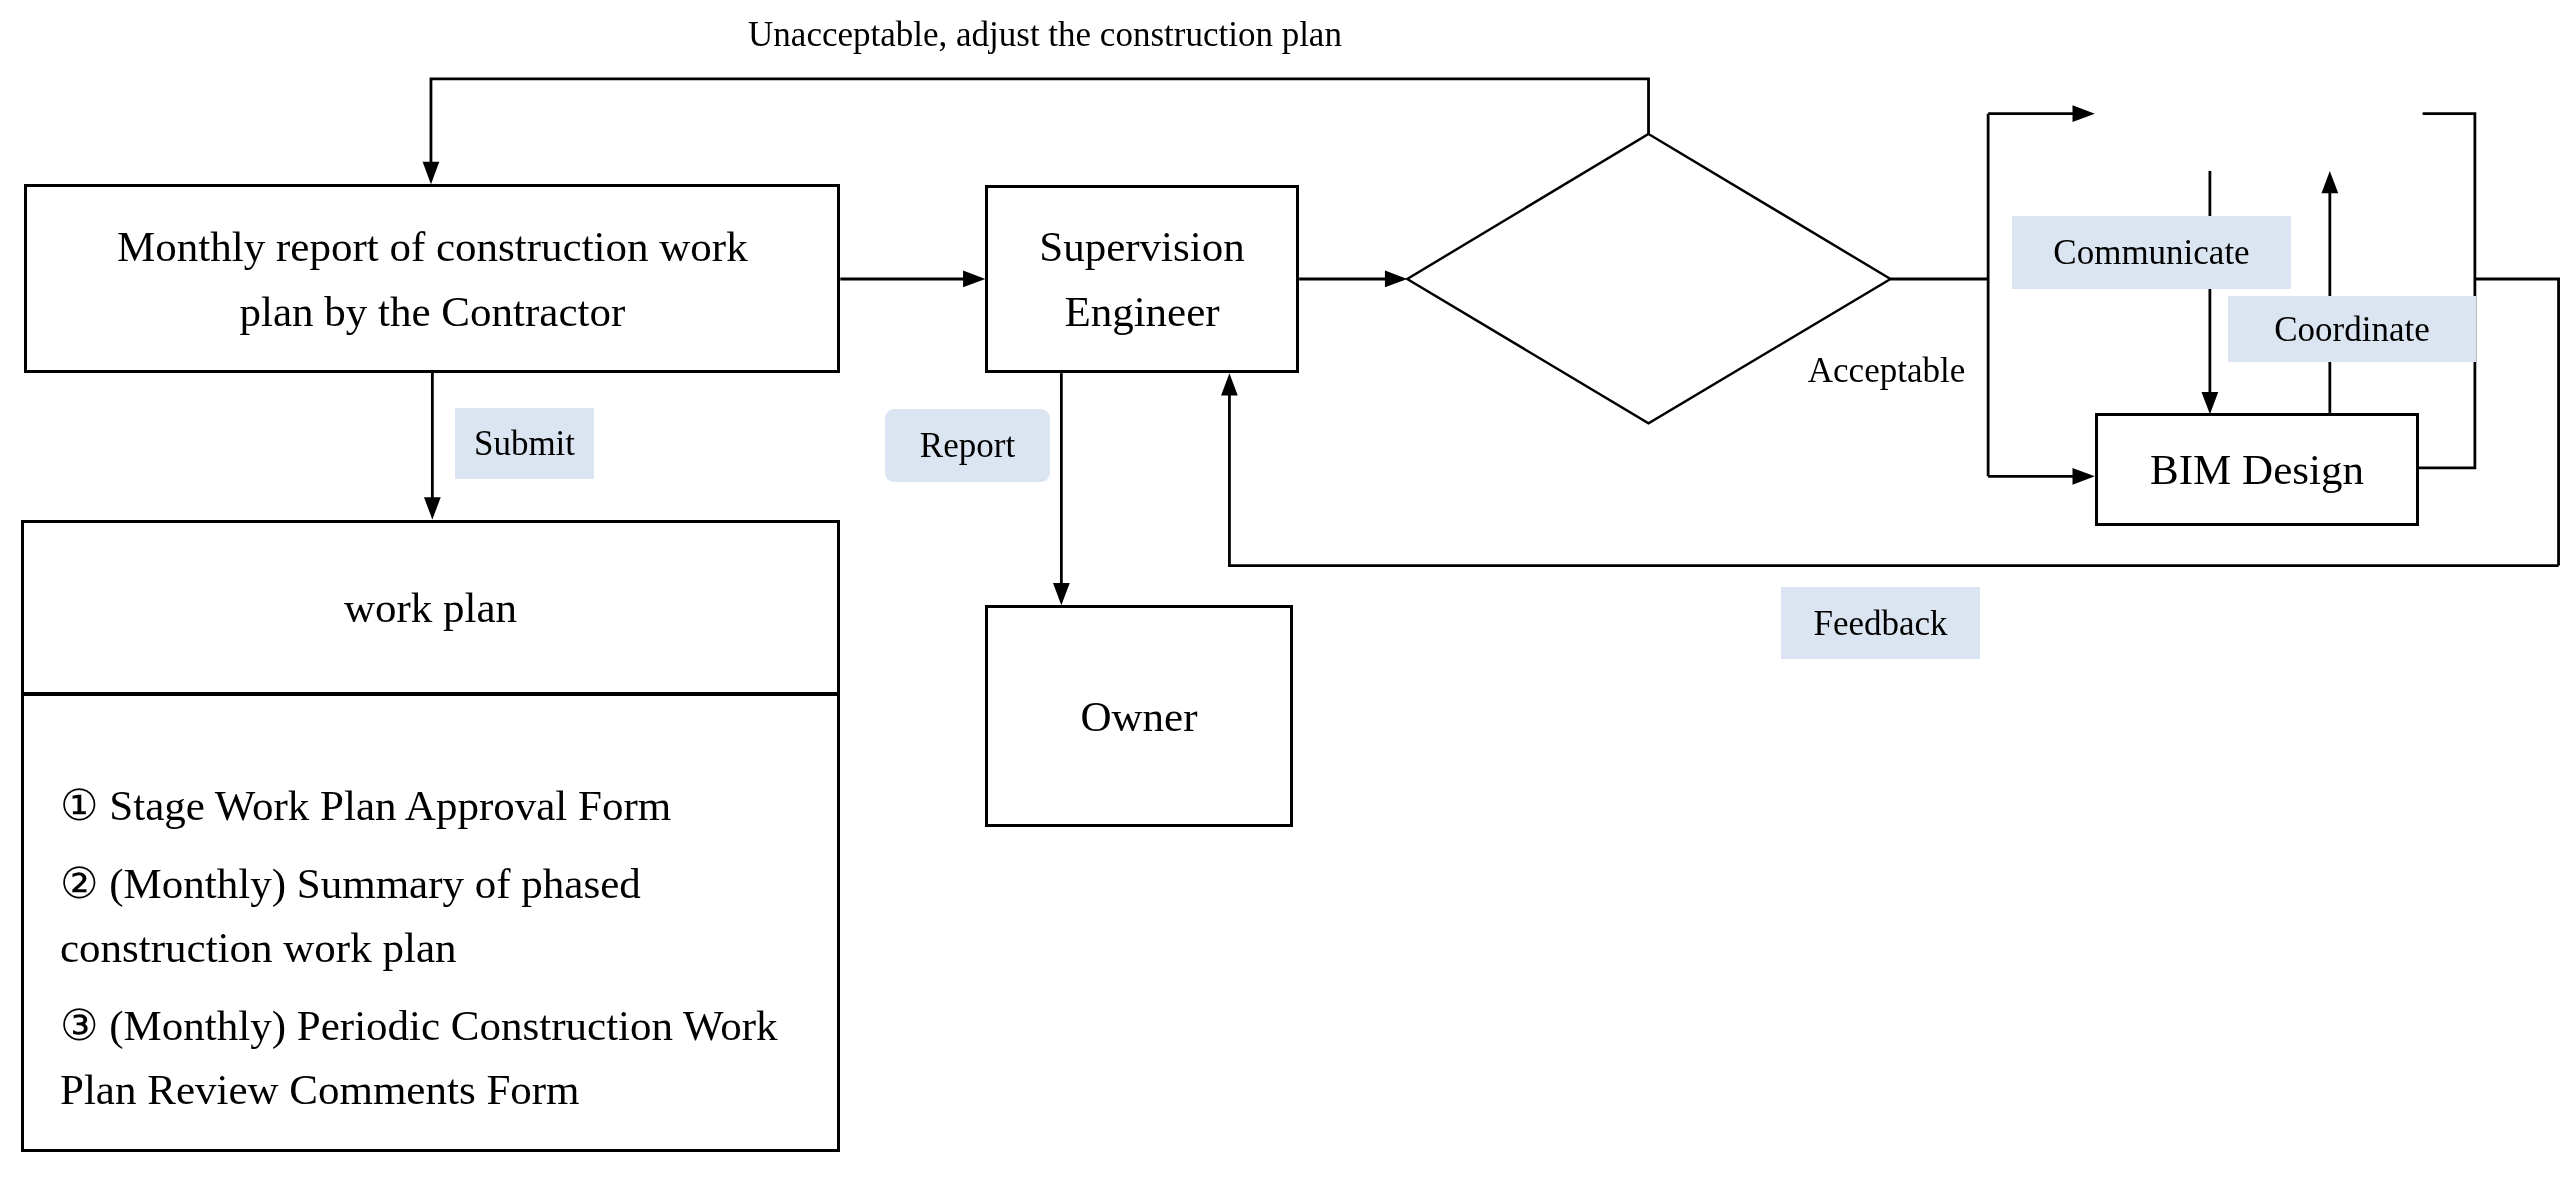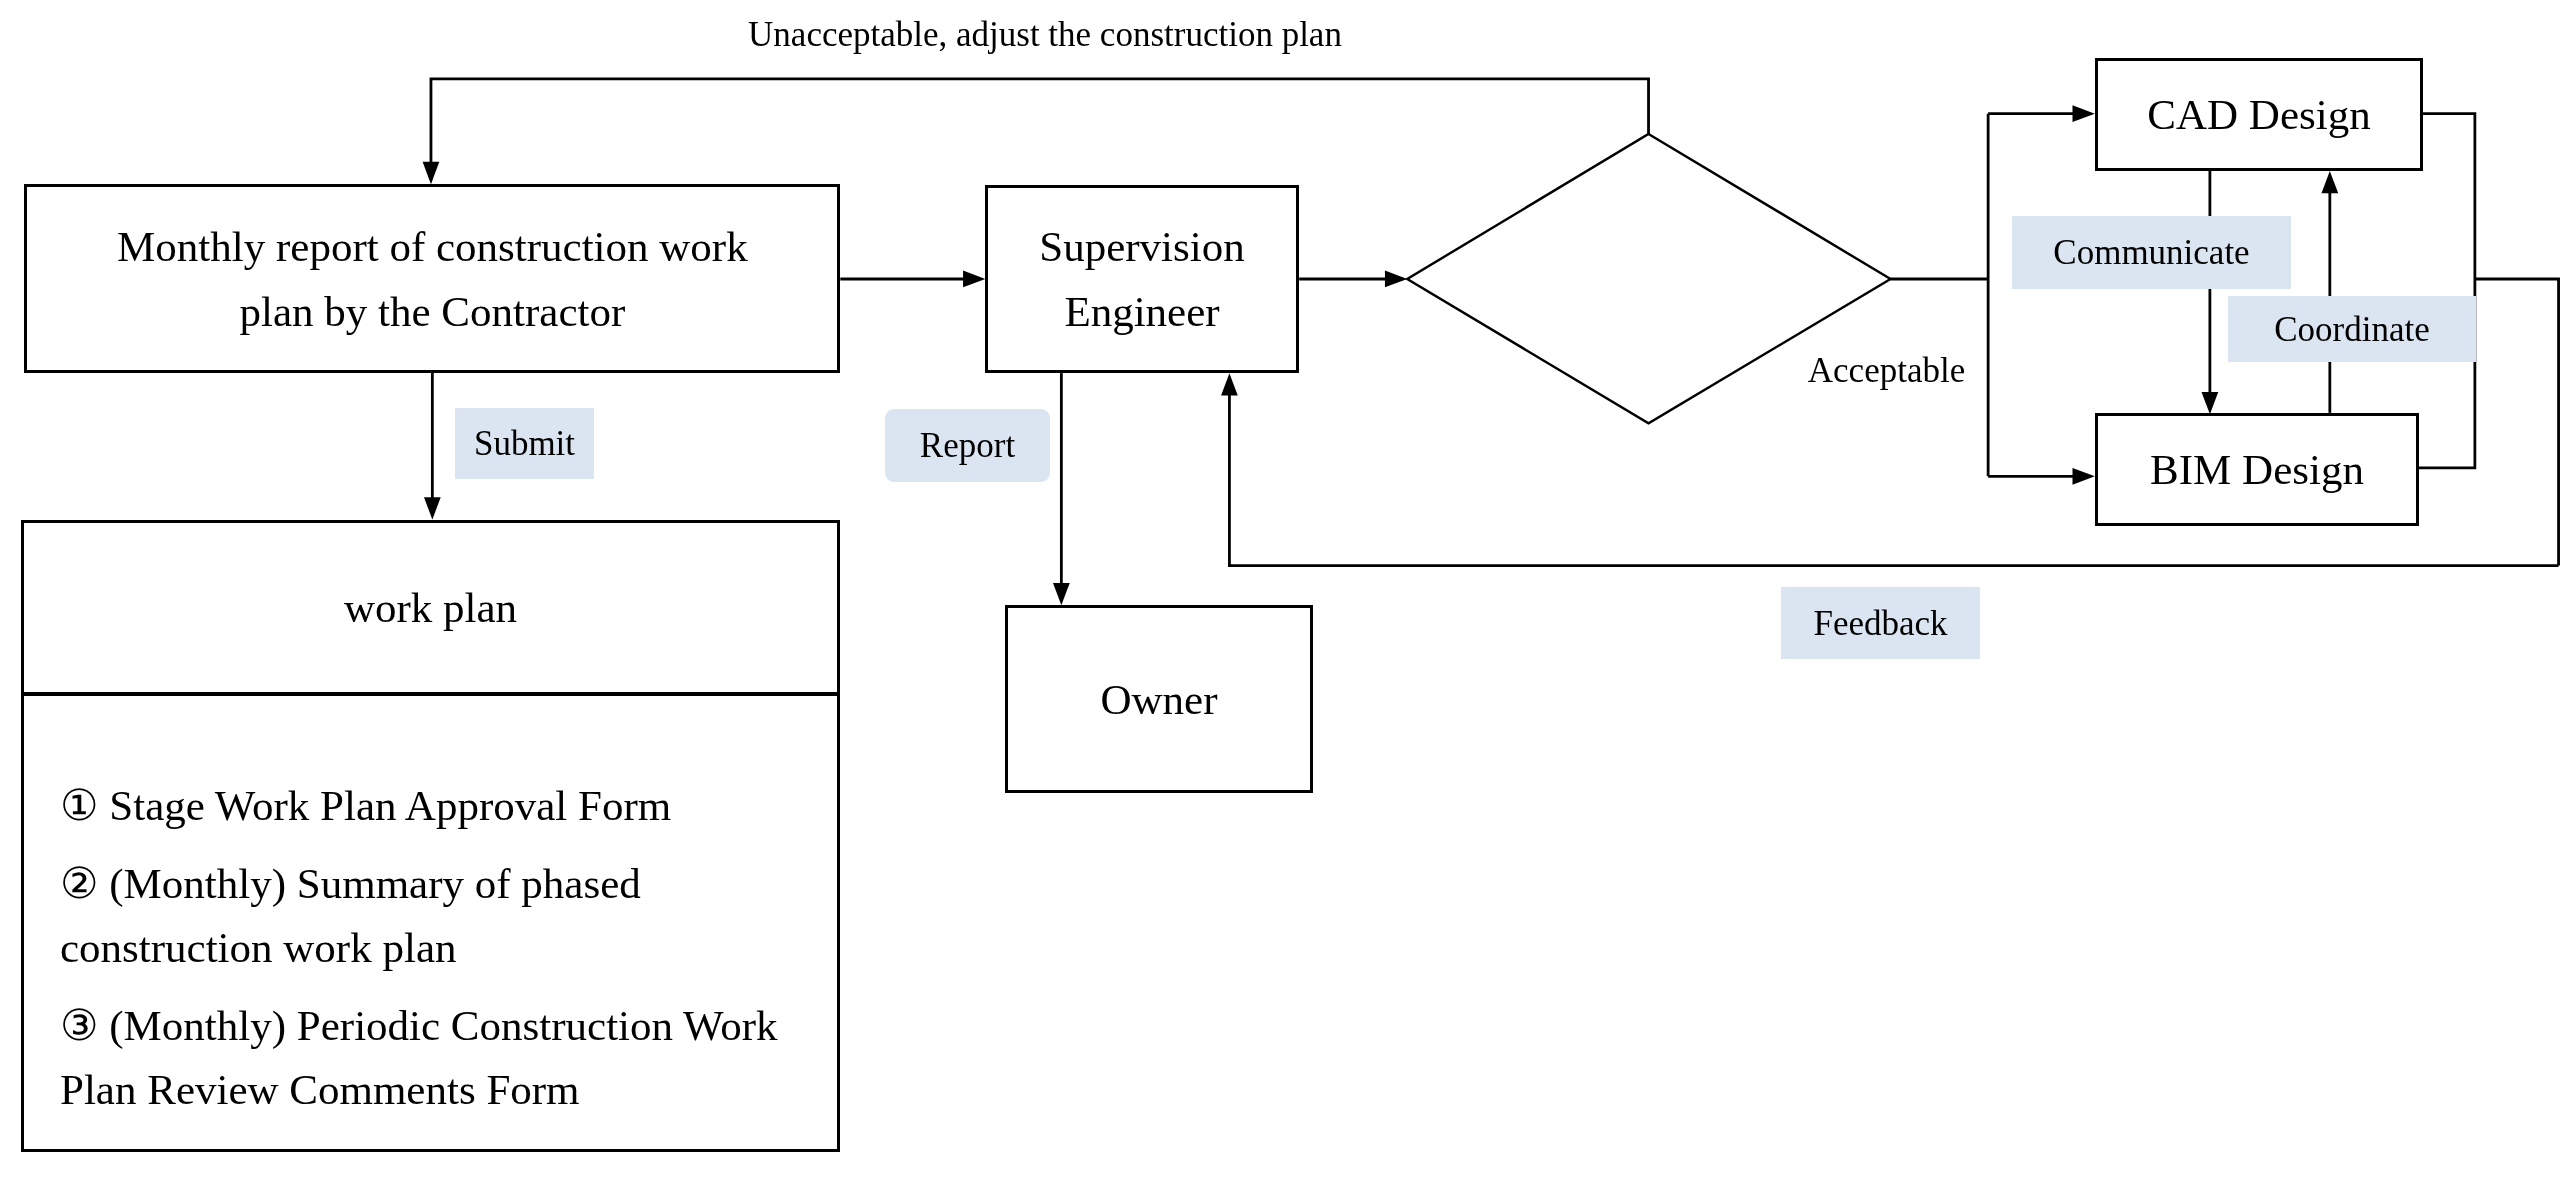--- a/index.html
+++ b/index.html
@@ -92,25 +92,24 @@
     <span class="ln">Monthly report of construction work</span>
     <span class="ln">plan by the Contractor</span>
   </div>
 
   <div class="box" style="left:985px;top:185px;width:314px;height:188px;">
     <span class="ln">Supervision</span>
     <span class="ln">Engineer</span>
   </div>
 
 
-  <div class="box" style="left:2095px;top:58px;width:328px;height:113px;">CAD Design</div>
 
   <div class="box" style="left:2095px;top:413px;width:324px;height:113px;">BIM Design</div>
 
-  <div class="box" style="left:985px;top:605px;width:308px;height:188px;margin-left:20px;">Owner</div>
+  <div class="box" style="left:985px;top:605px;width:308px;height:222px;">Owner</div>
 
   <div class="summary-wrap">
     <div class="summary-title">
       <span class="ln">work plan</span>
     </div>
     <div class="summary-list">
       <div class="item">
         <span class="ln">① Stage Work Plan Approval Form</span>
       </div>
       <div class="item">

